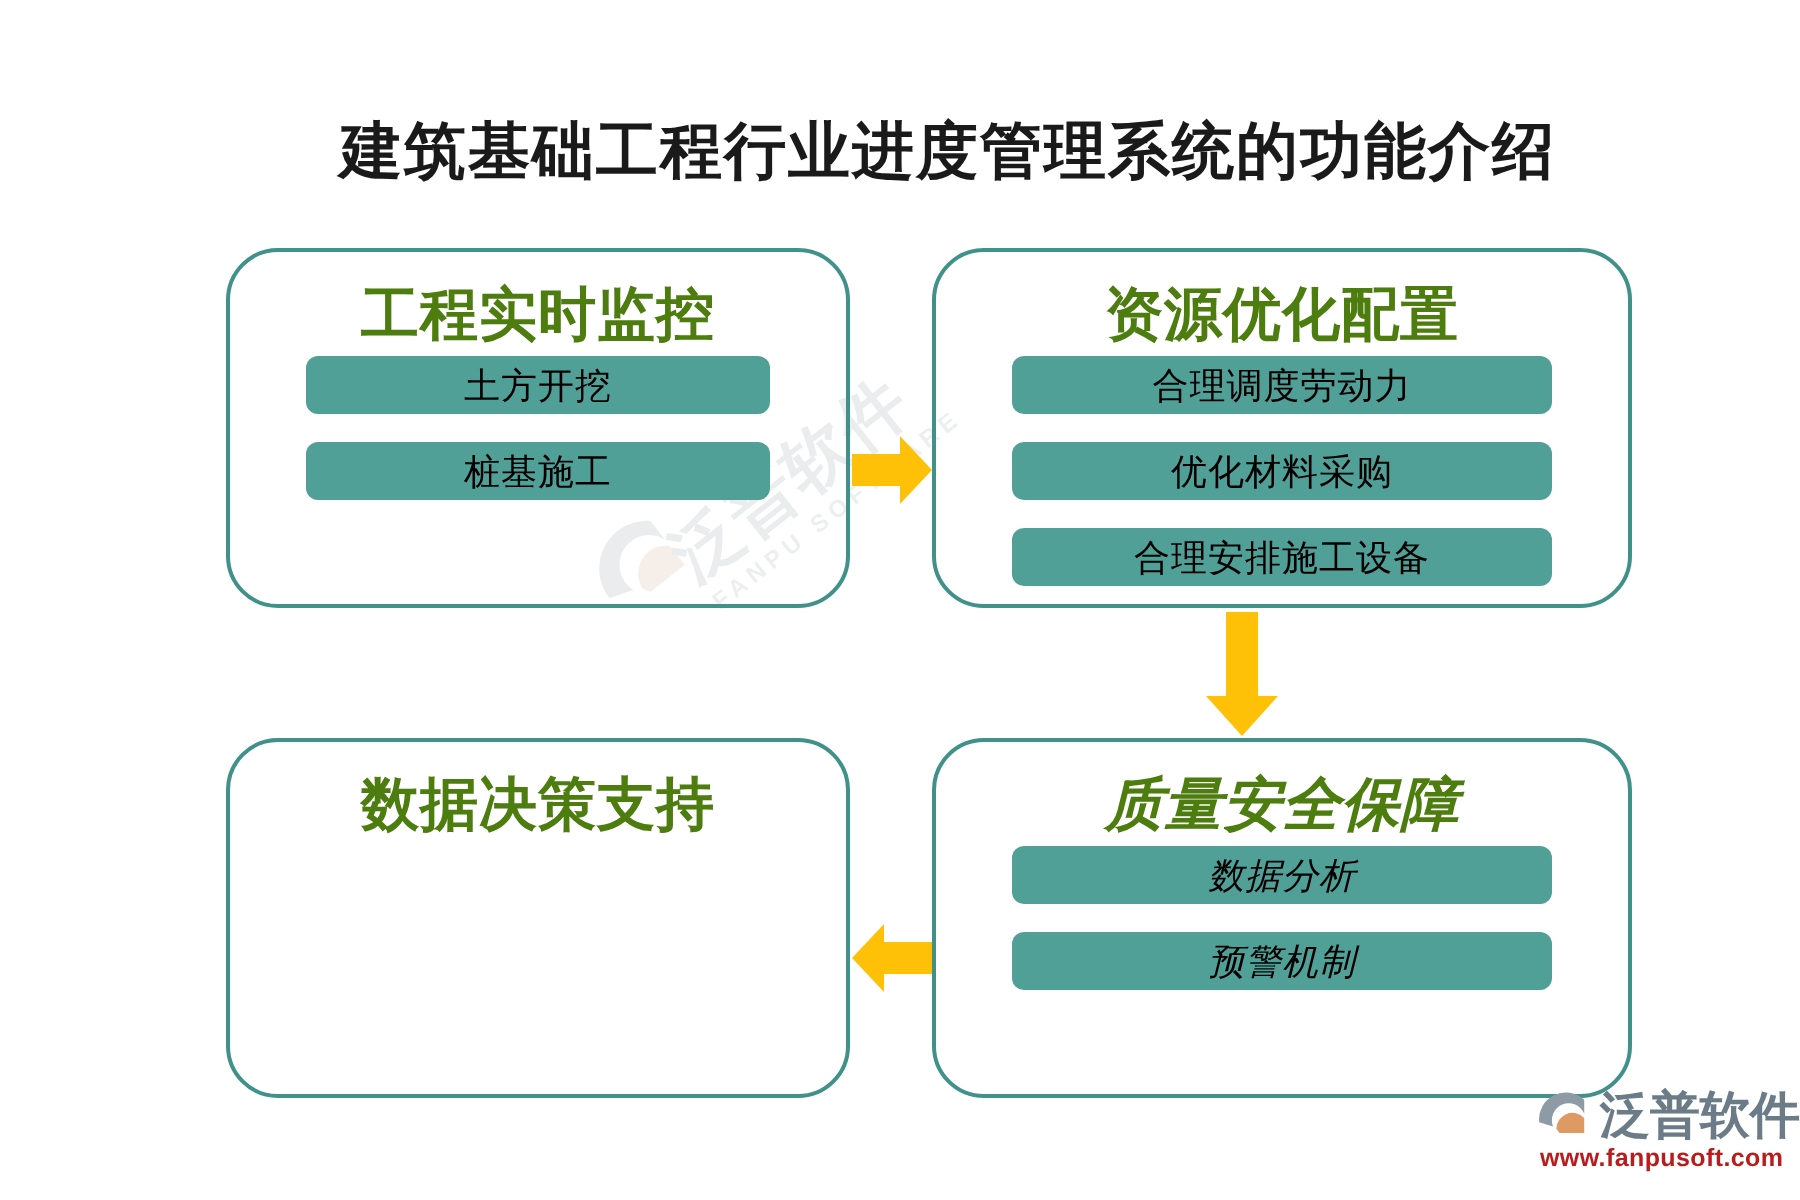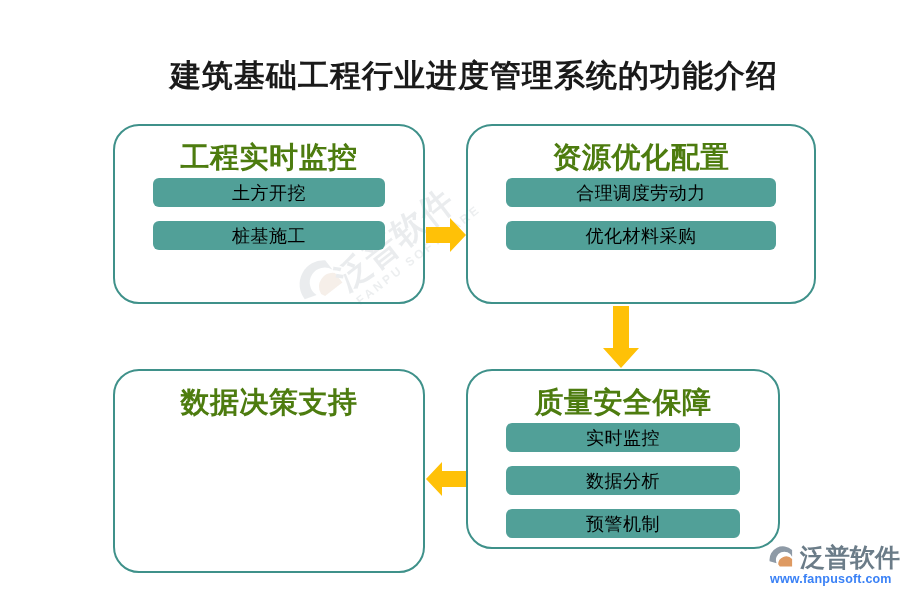--- a/index.html
+++ b/index.html
@@ -118,22 +118,22 @@
     font-size: 18px;
     font-weight: 400;
     font-family: "Liberation Serif", "DejaVu Serif", serif;
     letter-spacing: 0.5px;
   }
   .pill:last-child { margin-bottom: 0; }
 
   
   #card-1 { left: 113px; top: 124px; width: 312px; height: 180px; }
   #card-2 { left: 466px; top: 124px; width: 350px; height: 180px; }
-  #card-3 { left: 113px; top: 369px; width: 312px; height: 204px; padding-left: 17px; }
-  #card-4 { left: 466px; top: 369px; width: 314px; height: 180px; }
+  #card-3 { left: 113px; top: 369px; width: 312px; height: 180px; padding-left: 17px; }
+  #card-4 { left: 466px; top: 369px; width: 350px; height: 180px; font-style: italic; }
 
   
   .arrow { position: absolute; }
   #arrow-right { left: 426px; top: 216px; width: 40px; height: 38px; }
   #arrow-down  { left: 601px; top: 306px; width: 40px; height: 62px; }
   #arrow-left  { left: 426px; top: 460px; width: 40px; height: 38px; }
 
   
   .brand {
     position: absolute;
@@ -160,21 +160,21 @@
     letter-spacing: 0px;
     white-space: nowrap;
   }
   .brand-url {
     position: absolute;
     left: 2px;
     top: 32px;
     font-family: "Liberation Sans", "DejaVu Sans", sans-serif;
     font-size: 12.5px;
     font-weight: 700;
-    color: #3b82f6;
+    color: #b91c1c;
     letter-spacing: 0.2px;
     white-space: nowrap;
   }
 </style>
 </head>
 <body>
 
 <div id="stage">
 
   <div class="watermark">
@@ -194,31 +194,31 @@
       <div class="pill">土方开挖</div>
       <div class="pill">桩基施工</div>
     </div>
   </div>
 
   <div class="card" id="card-2">
     <div class="card-title">资源优化配置</div>
     <div class="pill-stack">
       <div class="pill">合理调度劳动力</div>
       <div class="pill">优化材料采购</div>
+      <div class="pill">合理安排施工设备</div>
     </div>
   </div>
 
   <div class="card" id="card-3">
     <div class="card-title">数据决策支持</div>
   </div>
 
   <div class="card" id="card-4">
     <div class="card-title">质量安全保障</div>
     <div class="pill-stack">
-      <div class="pill">实时监控</div>
       <div class="pill">数据分析</div>
       <div class="pill">预警机制</div>
     </div>
   </div>
 
   <svg class="arrow" id="arrow-right" viewBox="0 0 40 38">
     <path d="M0 11 L24 11 L24 2 L40 19 L24 36 L24 27 L0 27 Z" fill="#ffc107"></path>
   </svg>
 
   <svg class="arrow" id="arrow-down" viewBox="0 0 40 62">

